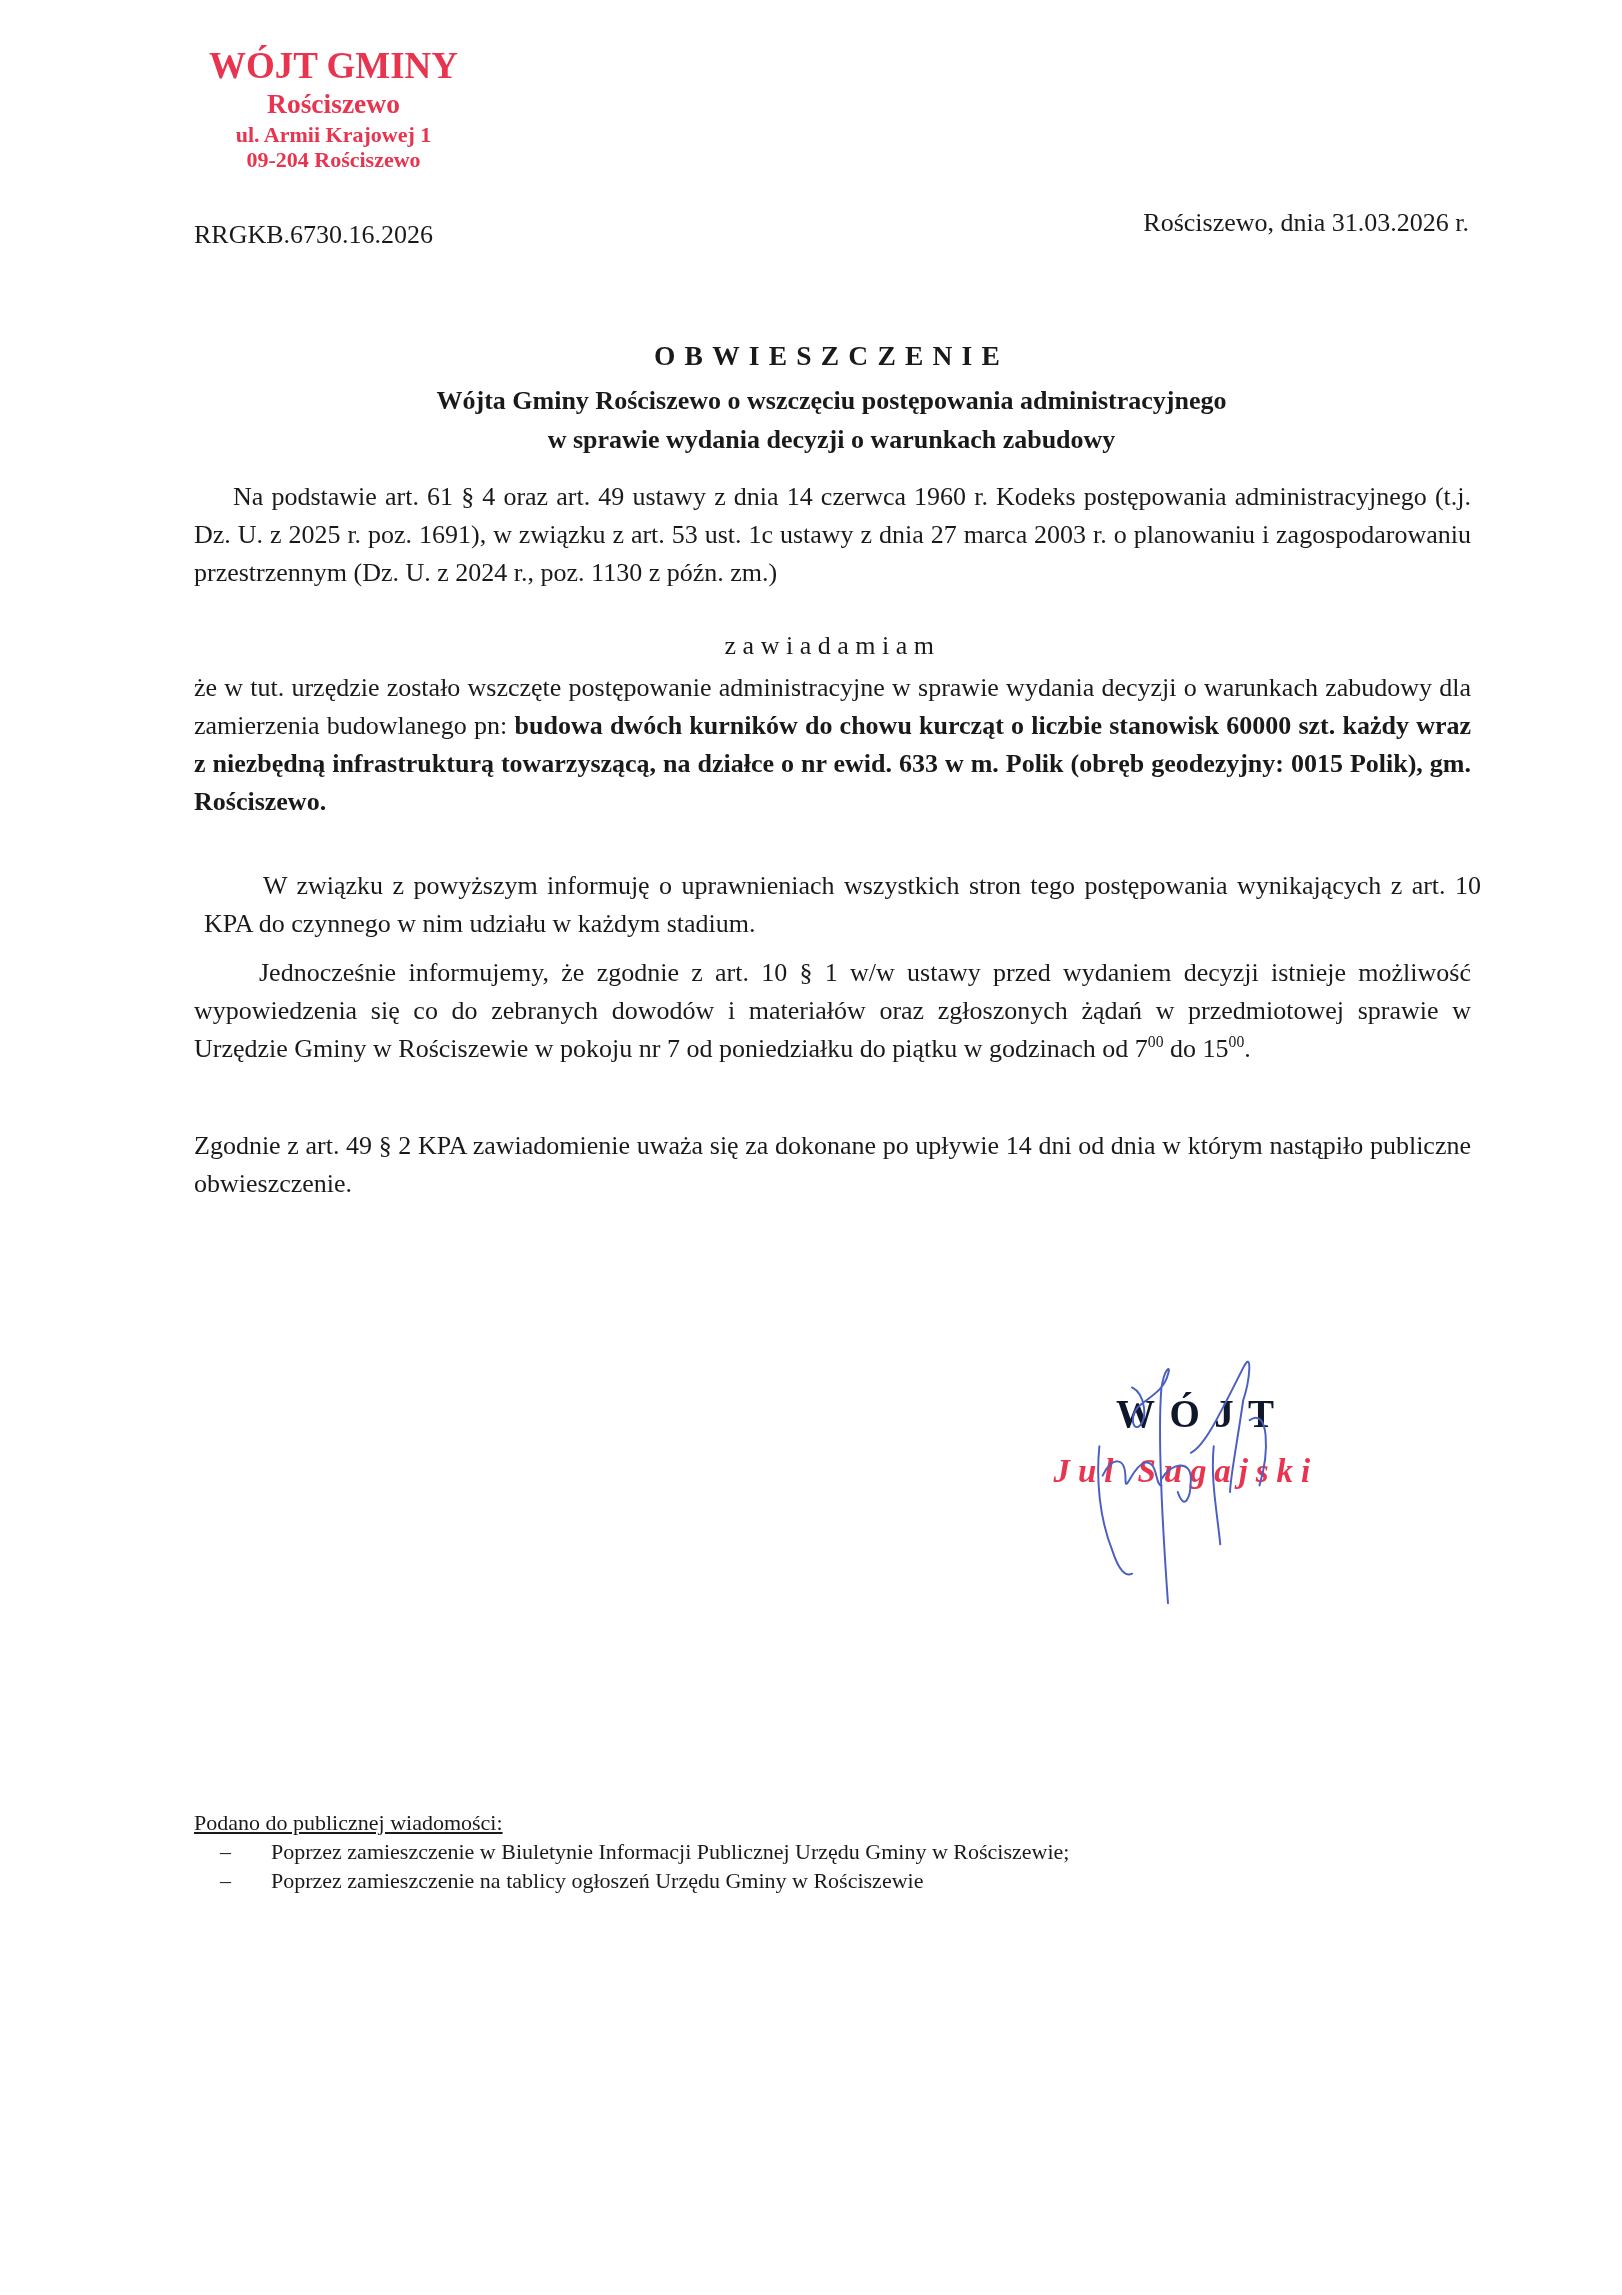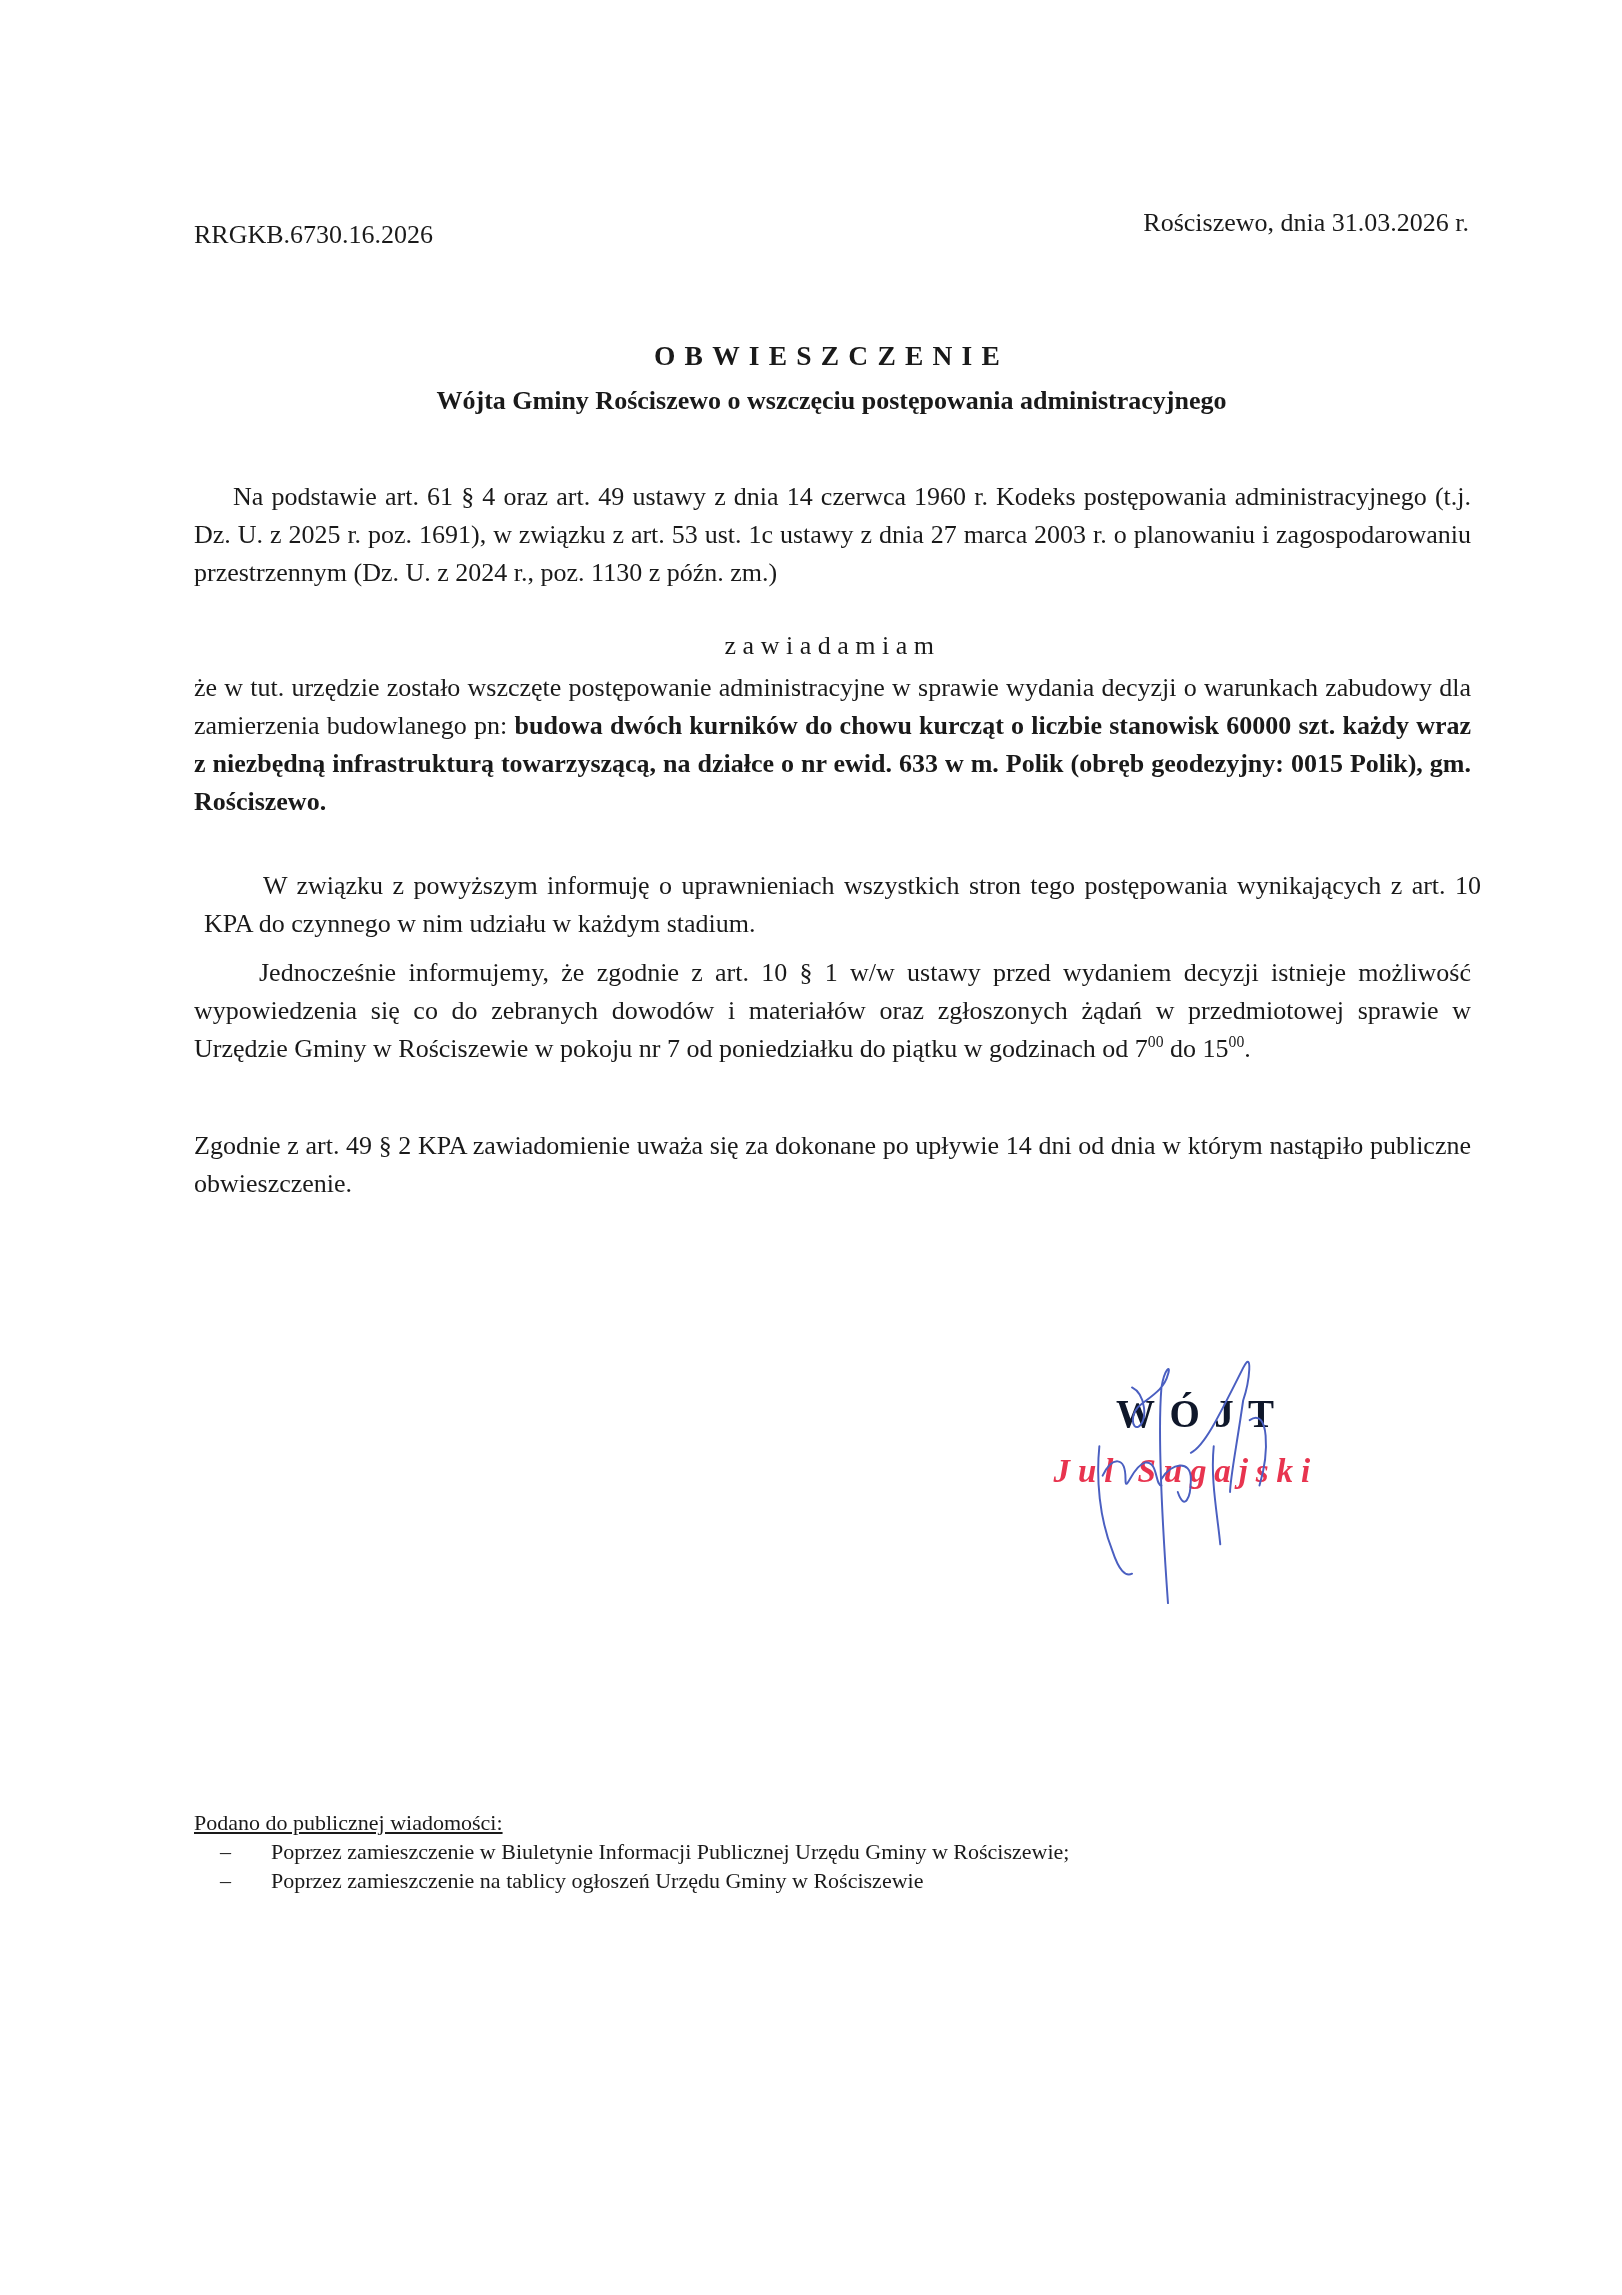--- a/index.html
+++ b/index.html
@@ -50,29 +50,36 @@
     .footer .fh { text-decoration: underline; }
     .footer ul { list-style: none; margin: 0; padding: 0; }
     .footer li { position: relative; padding-left: 77px; }
     .footer li .dash { position: absolute; left: 26px; top: 0; }
   </style>
 </head>
 <body>
 
 <div class="page">
 
+  <div class="stamp">
+    <div class="l1">WÓJT GMINY</div>
+    <div class="l2">Rościszewo</div>
+    <div class="l3">ul. Armii Krajowej 1</div>
+    <div class="l4">09-204 Rościszewo</div>
+  </div>
 
   <div class="refline">
     <span class="ref">RRGKB.6730.16.2026</span>
     <span class="date">Rościszewo, dnia 31.03.2026 r.</span>
   </div>
 
   <div class="title-block">
     <div class="t1">OBWIESZCZENIE</div>
     <div class="t2">Wójta Gminy Rościszewo o wszczęciu postępowania administracyjnego</div>
+    <div class="t3">w sprawie wydania decyzji o warunkach zabudowy</div>
   </div>
 
   <p class="body p1" style="margin:0;position:absolute;">Na podstawie art. 61 § 4 oraz art. 49 ustawy z dnia 14 czerwca 1960 r. Kodeks postępowania administracyjnego (t.j. Dz. U. z 2025 r. poz. 1691), w związku z art. 53 ust. 1c ustawy z dnia 27 marca 2003 r. o planowaniu i zagospodarowaniu przestrzennym (Dz. U. z 2024 r., poz. 1130 z późn. zm.)</p>
 
   <div class="head-zaw">zawiadamiam</div>
 
   <p class="body p2" style="margin:0;position:absolute;">
     <span>że w tut. urzędzie zostało wszczęte postępowanie administracyjne w sprawie wydania decyzji o warunkach zabudowy dla zamierzenia budowlanego pn: </span><span class="b">budowa dwóch kurników do chowu kurcząt o liczbie stanowisk 60000 szt. każdy wraz z niezbędną infrastrukturą towarzyszącą, na działce o nr ewid. 633 w m. Polik (obręb geodezyjny: 0015 Polik), gm. Rościszewo.</span>
   </p>
 

